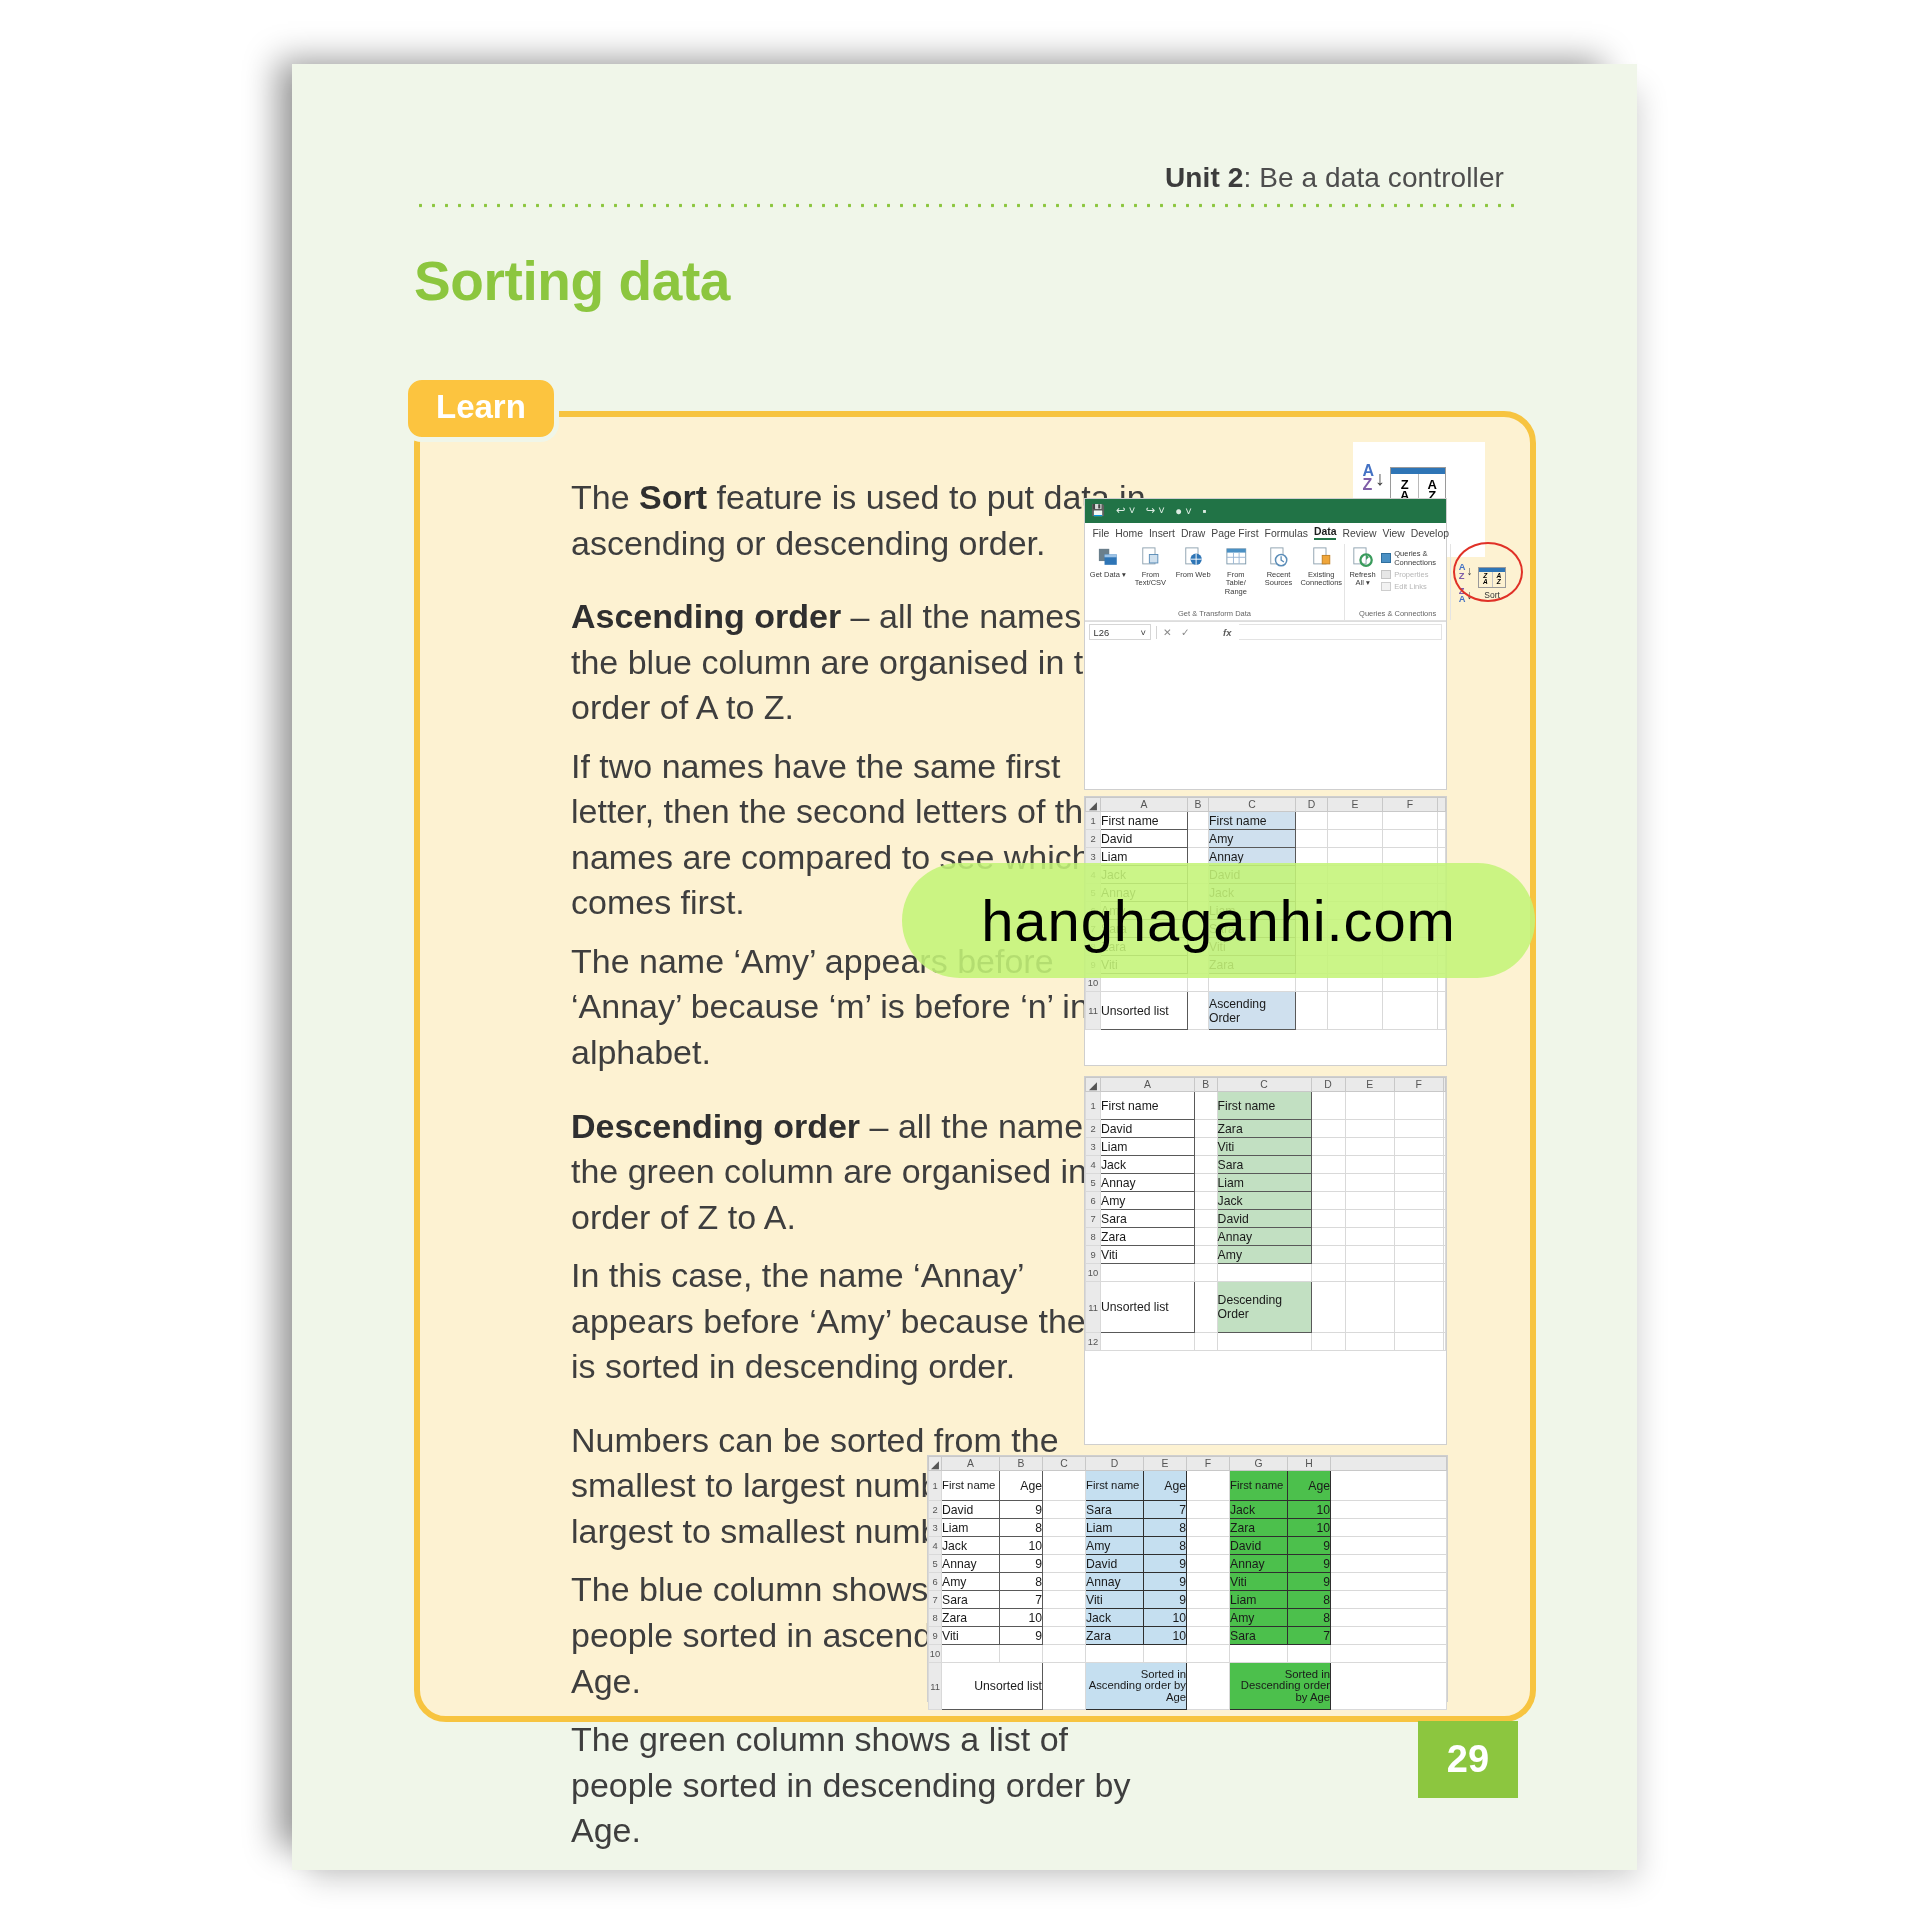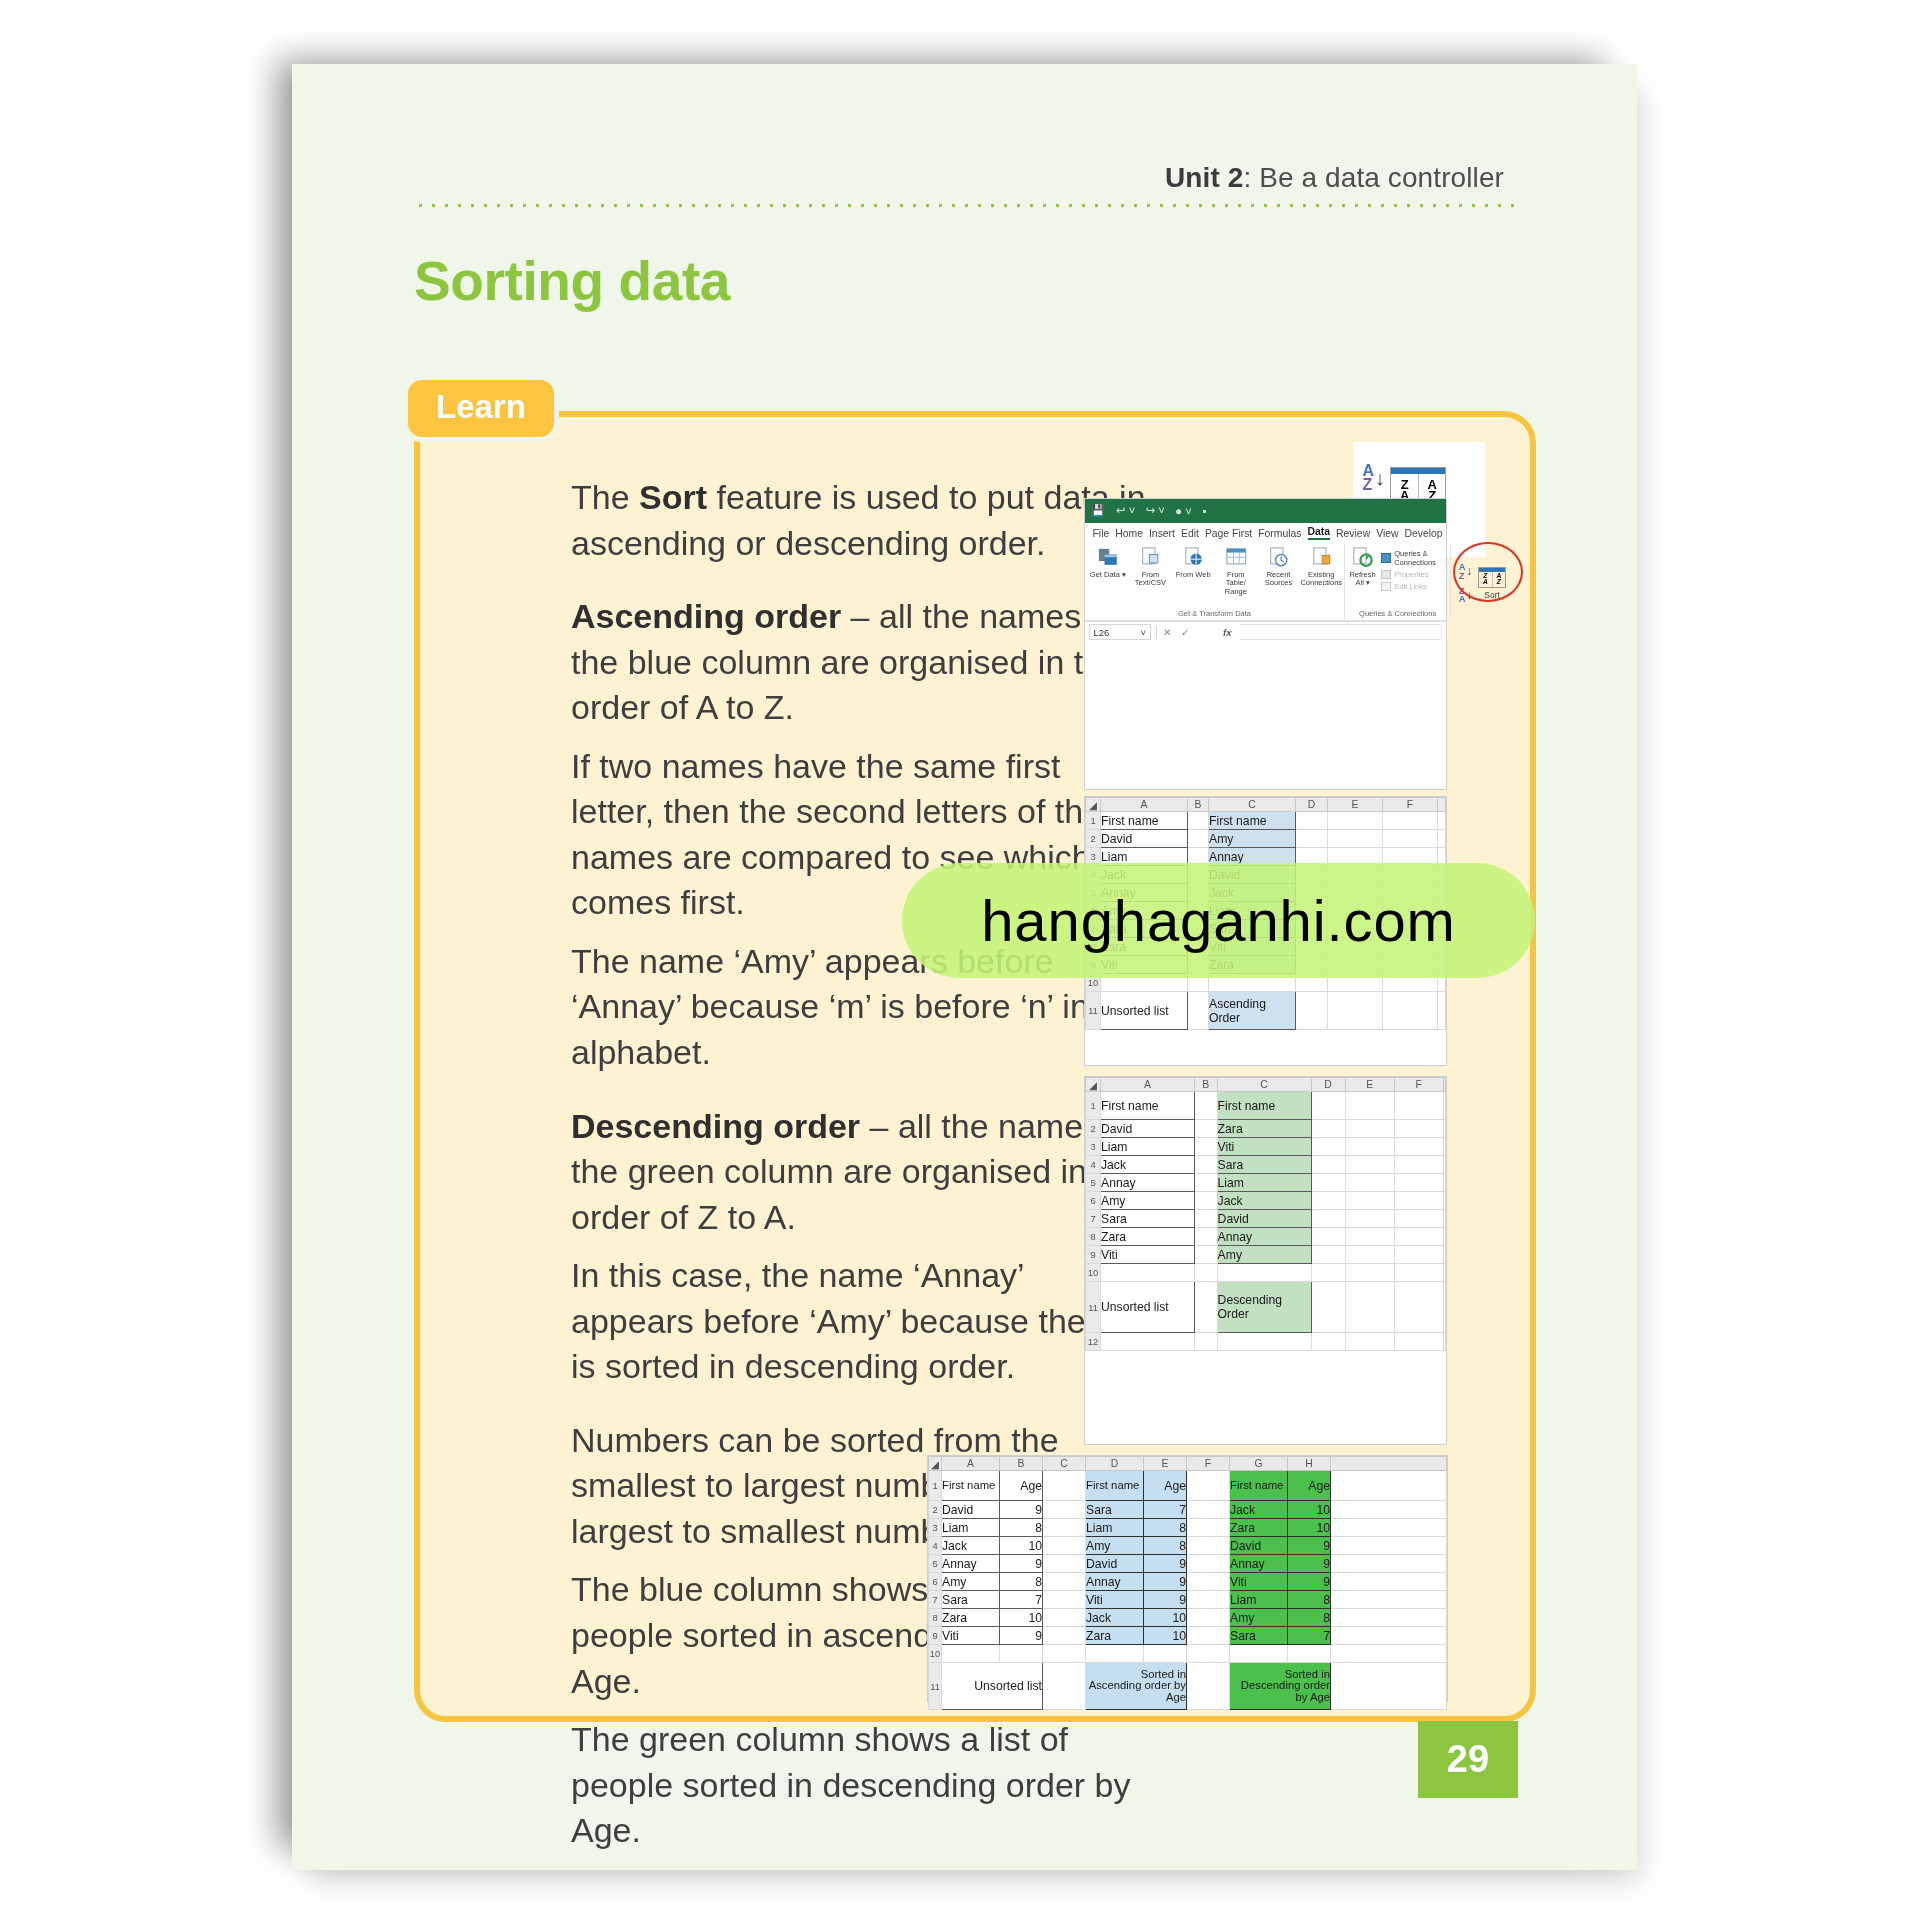--- a/index.html
+++ b/index.html
@@ -280,21 +280,21 @@
         <span>💾</span>
         <span>↩ ˅</span>
         <span>↪ ˅</span>
         <span>● ˅</span>
         <span>▪</span>
       </div>
       <div class="tabrow">
         <span class="t">File</span>
         <span class="t">Home</span>
         <span class="t">Insert</span>
-        <span class="t">Edit</span>
+        <span class="t">Draw</span>
         <span class="t">Page First</span>
         <span class="t">Formulas</span>
         <span class="t active">Data</span>
         <span class="t">Review</span>
         <span class="t">View</span>
         <span class="t">Develop</span>
       </div>
 
       <div class="ribbon">
         <div class="grp">

